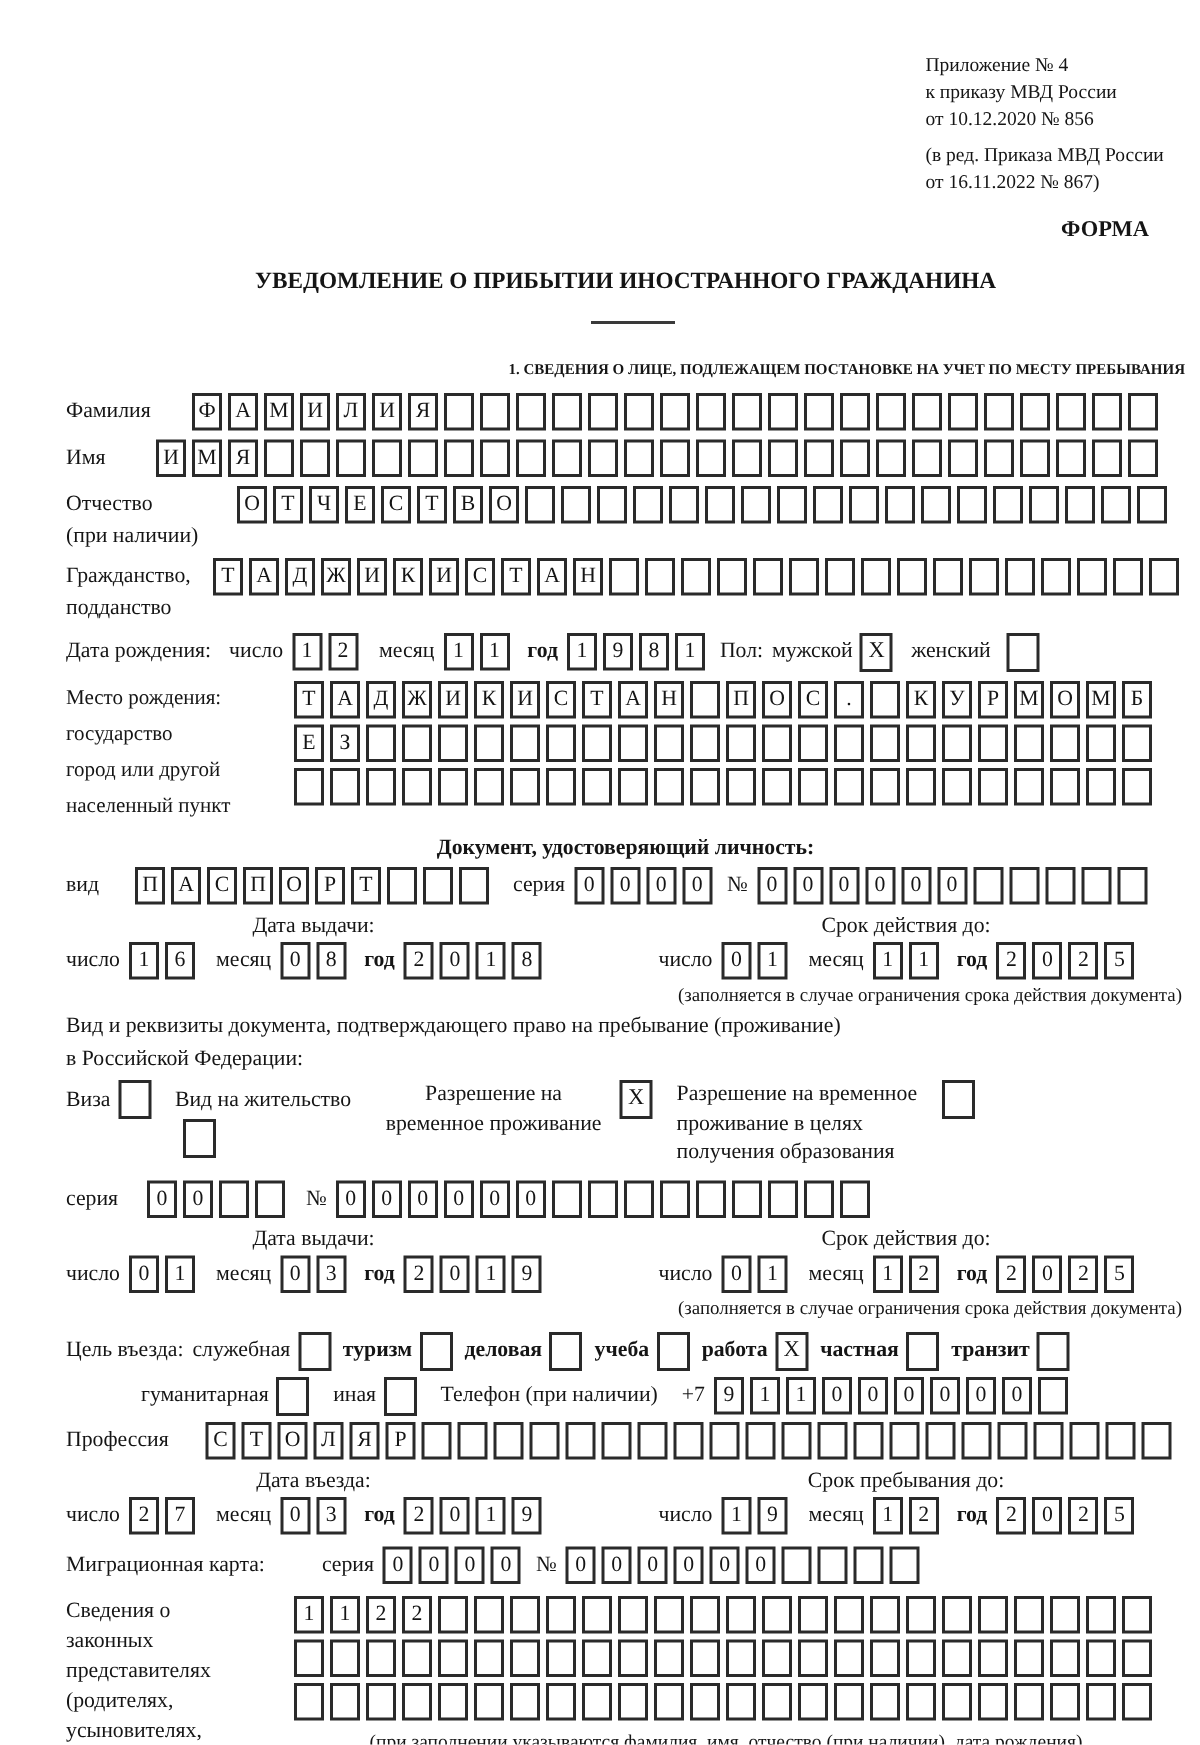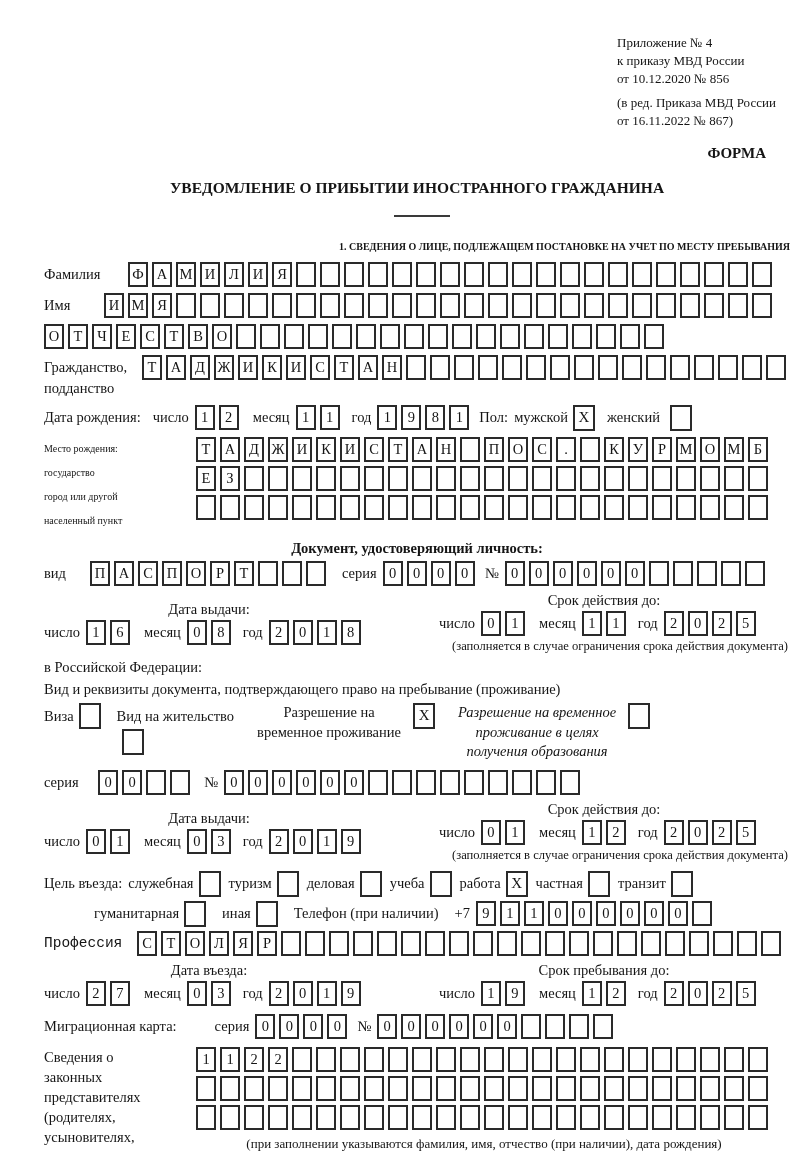--- a/index.html
+++ b/index.html
@@ -14,52 +14,52 @@
         font-size:14.5px;background:#fff;}
   .cbox{display:inline-flex;flex:none;width:22px;height:26px;box-sizing:border-box;
         border:2px solid #2a2a2a;margin-left:5px;align-items:center;justify-content:center;
         font-size:15px;background:#fff;}
 
   .row{display:flex;align-items:center;margin-top:6px;}
   .row-top{display:flex;align-items:flex-start;margin-top:6px;}
   .label{font-size:14.5px;flex:none;}
   .dl{font-size:14.5px;flex:none;margin-right:6px;}
   .w84{width:84px;}  .w60{width:60px;}  .w114{width:114px;} .w98{width:98px;}
-  .w152{width:152px;} .w46{width:46px;} .w54{width:54px;} .w93{width:93px;font-family:Liberation Mono, monospace;}
-  .ml6{margin-left:6px;} .ml8{margin-left:8px;} .ml10{margin-left:10px;}
+  .w152{width:152px;} .w46{width:46px;} .w54{width:54px;} .w93{width:93px;}
+  .ml6{margin-left:6px;} .ml8{margin-left:8px;font-weight:bold;} .ml10{margin-left:10px;}
   .ml12{margin-left:12px;} .ml16{margin-left:16px;flex-direction:column;} .ml20{margin-left:16px;}
   .mt4{margin-top:4px;} .mt8{margin-top:8px;} .mt10{margin-top:10px;}
 
   .annex{margin-left:573px;font-size:13px;line-height:1.4;}
   .annex-gap{height:5px;}
   .forma{text-align:right;padding-right:24px;font-weight:bold;font-size:15px;margin-top:15px;}
   .title{text-align:center;font-weight:bold;font-size:15.5px;margin-top:14px;line-height:1.55;}
   .title-underline{display:inline-block;width:56px;height:13px;border-bottom:2px solid #3a3a3a;margin-left:9px;}
   .section1{text-align:right;font-weight:bold;font-size:10px;margin-top:17px;}
 
   .label-stack{display:flex;flex-direction:column;flex:none;font-size:14.5px;line-height:25px;}
   .label-stack .sub{line-height:17px;}
-  .bp-labels{flex:none;font-size:10px;line-height:24px;}
+  .bp-labels{flex:none;font-size:14px;line-height:24px;}
   .bp-cells .cells{display:flex;}
 
   .doc-heading{text-align:center;font-weight:bold;font-size:14.5px;margin-top:7px;}
 
-  .dates{display:flex;margin-top:6px;align-items:center;}
+  .dates{display:flex;margin-top:6px;align-items:flex-start;}
   .dates-left{width:395px;flex:none;}
   .dates-right{flex:1;}
   .date-caption{font-size:14.5px;text-align:center;width:330px;}
   .date-fields{display:flex;align-items:center;margin-top:2px;}
   .date-note{font-size:12.6px;margin-top:3px;text-align:right;padding-right:2px;white-space:nowrap;}
 
   .res-line{font-size:14.5px;margin-top:5px;}
   .opts{display:flex;align-items:flex-start;margin-top:5px;}
   .opt{display:inline-flex;align-items:flex-start;font-size:14.5px;}
   .opt .single{line-height:26px;}
   .wrap150{display:inline-block;width:158px;text-align:center;line-height:1.35;}
-  .wrap175{display:inline-block;width:172px;text-align:center;line-height:1.35;font-style:italic;}
+  .wrap175{display:inline-block;width:172px;text-align:left;line-height:1.35;}
 
   .purpose-row{flex-wrap:nowrap;font-size:14.5px;}
   .plabel{flex:none;font-size:14.5px;}
   .reps{display:flex;align-items:flex-start;margin-top:8px;}
   .reps-labels{flex:none;width:152px;font-size:14.5px;line-height:20px;}
   .reps-right .cells{display:flex;margin-bottom:4px;}
   .reps-caption{font-size:13px;text-align:center;margin-top:6px;}
 </style>
 </head>
 <body>
@@ -145,20 +145,24 @@
         <span class="cell"></span>
         <span class="cell"></span>
         <span class="cell"></span>
         <span class="cell"></span>
         <span class="cell"></span>
         <span class="cell"></span>
       </span>
   </div>
 
   <div class="row-top">
+    <span class="label-stack w114">
+      <span>Отчество</span>
+      <span class="sub">(при наличии)</span>
+    </span>
     <span class="cells">
         <span class="cell">О</span>
         <span class="cell">Т</span>
         <span class="cell">Ч</span>
         <span class="cell">Е</span>
         <span class="cell">С</span>
         <span class="cell">Т</span>
         <span class="cell">В</span>
         <span class="cell">О</span>
         <span class="cell"></span>
@@ -413,22 +417,22 @@
             <span class="cell">2</span>
             <span class="cell">0</span>
             <span class="cell">2</span>
             <span class="cell">5</span>
           </span>
       </div>
       <div class="date-note">(заполняется в случае ограничения срока действия документа)</div>
     </div>
   </div>
 
+  <div class="res-line mt8">Вид и реквизиты документа, подтверждающего право на пребывание (проживание)</div>
   <div class="res-line">в Российской Федерации:</div>
-  <div class="res-line mt8">Вид и реквизиты документа, подтверждающего право на пребывание (проживание)</div>
 
   <div class="opts">
     <span class="opt">
       <span class="single">Виза</span>
       <span class="cbox"></span>
     </span>
     <span class="opt ml16">
       <span class="single">Вид на жительство</span>
       <span class="cbox"></span>
     </span>

